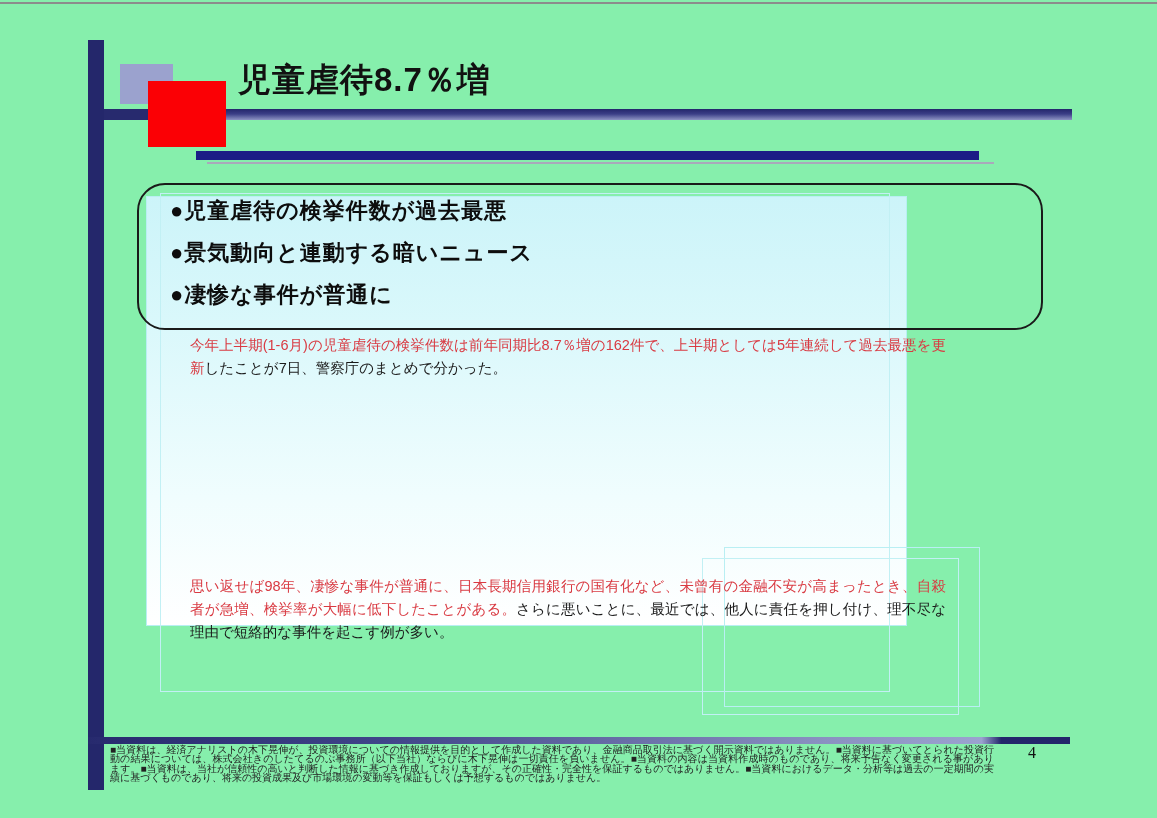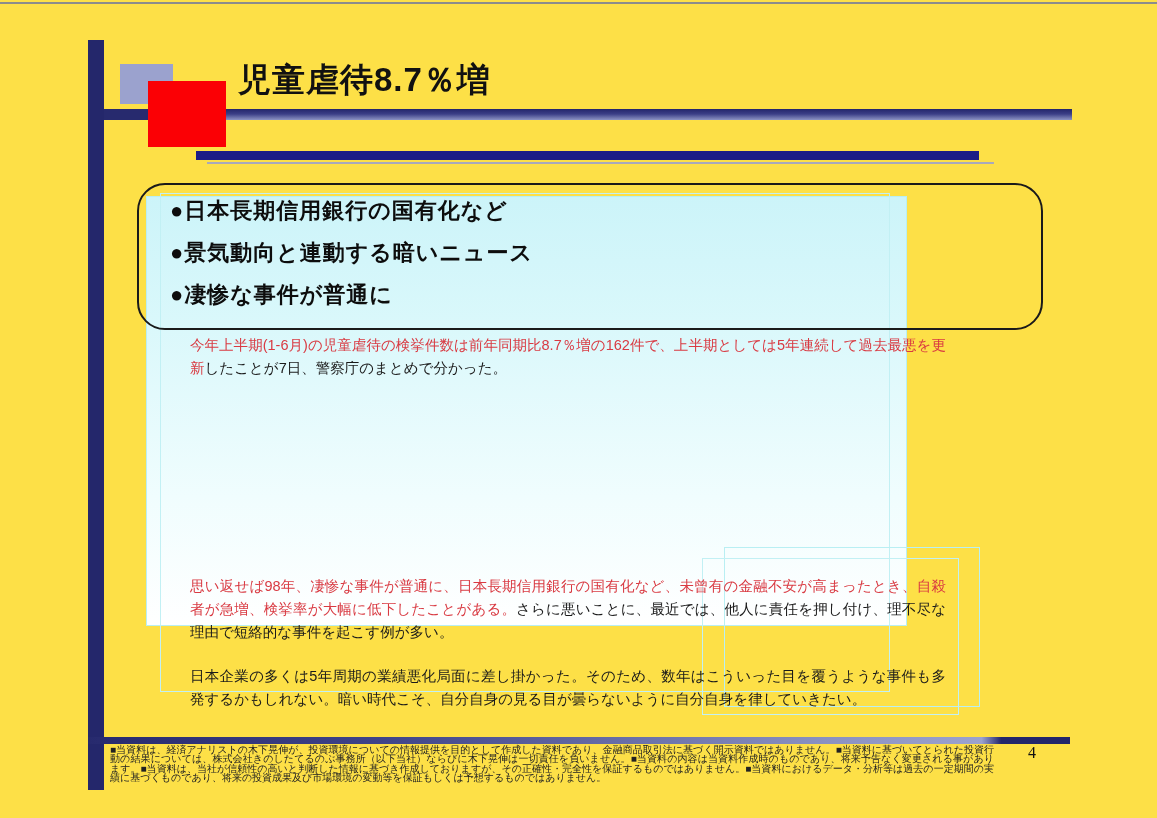--- a/index.html
+++ b/index.html
@@ -1,17 +1,17 @@
 <!DOCTYPE html>
 <html><head>
 <meta charset="utf-8">
 <style>
   html,body{margin:0;padding:0;background:#ffffff;}
   .page{
-    position:relative;width:1157px;height:818px;background:#fde047;overflow:hidden;
+    position:relative;width:1157px;height:818px;background:#86efac;overflow:hidden;
     font-family:"Liberation Sans","DejaVu Sans",sans-serif;color:#1a1a1a;
   }
   .top-hairline{position:absolute;left:0;top:2px;width:1157px;height:2px;background:#8c8c8c;}
   .side-bar{position:absolute;left:88px;top:40px;width:16px;height:750px;background:#24276b;}
   .sq-lavender{position:absolute;left:120px;top:64px;width:53px;height:40px;background:#9ba2ce;}
   .bar-left{position:absolute;left:104px;top:109px;width:60px;height:11px;background:#272a6e;}
   .bar-right{position:absolute;left:226px;top:109px;width:846px;height:11px;
     background:linear-gradient(to bottom,#23266b 0%,#3a3e86 45%,#8d94c3 100%);}
   .sq-red{position:absolute;left:148px;top:81px;width:78px;height:66px;background:#fb0005;}
   .page-title{position:absolute;left:238px;top:58px;margin:0;font-size:33px;font-weight:bold;
@@ -64,27 +64,26 @@
   <div class="bar2"></div>
   <div class="bar2-shadow"></div>
 
   <div class="cyan-fill"></div>
   <div class="cyan-outline-a"></div>
   <div class="cyan-outline-b"></div>
   <div class="cyan-outline-c"></div>
 
   <div class="rounded-box"></div>
   <div class="highlight-list">
-      <div class="highlight-item">●日本長期信用銀行の国有化など</div>
+      <div class="highlight-item">●児童虐待の検挙件数が過去最悪</div>
       <div class="highlight-item">●景気動向と連動する暗いニュース</div>
       <div class="highlight-item">●凄惨な事件が普通に</div>
     </div>
 
   <div class="body-paragraphs">
       <p class="para p0"><span class="seg-red">今年上半期(1-6月)の児童虐待の検挙件数は前年同期比8.7％増の162件で、上半期としては5年連続して過去最悪を更新</span><span class="seg-black">したことが7日、警察庁のまとめで分かった。</span></p>
       <p class="para p3"><span class="seg-red">思い返せば98年、凄惨な事件が普通に、日本長期信用銀行の国有化など、未曾有の金融不安が高まったとき、自殺者が急増、検挙率が大幅に低下したことがある。</span><span class="seg-black">さらに悪いことに、最近では、他人に責任を押し付け、理不尽な理由で短絡的な事件を起こす例が多い。</span></p>
-      <p class="para p4"><span class="seg-black">日本企業の多くは5年周期の業績悪化局面に差し掛かった。そのため、数年はこういった目を覆うような事件も多発するかもしれない。暗い時代こそ、自分自身の見る目が曇らないように自分自身を律していきたい。</span></p>
     </div>
 
   <div class="footer-bar"></div>
   <div class="footer-text">■当資料は、経済アナリストの木下晃伸が、投資環境についての情報提供を目的として作成した資料であり、金融商品取引法に基づく開示資料ではありません。■当資料に基づいてとられた投資行動の結果については、株式会社きのしたてるのぶ事務所（以下当社）ならびに木下晃伸は一切責任を負いません。■当資料の内容は当資料作成時のものであり、将来予告なく変更される事があります。■当資料は、当社が信頼性の高いと判断した情報に基づき作成しておりますが、その正確性・完全性を保証するものではありません。■当資料におけるデータ・分析等は過去の一定期間の実績に基づくものであり、将来の投資成果及び市場環境の変動等を保証もしくは予想するものではありません。</div>
   <div class="page-number">4</div>
 </div>
 
 </body></html>

